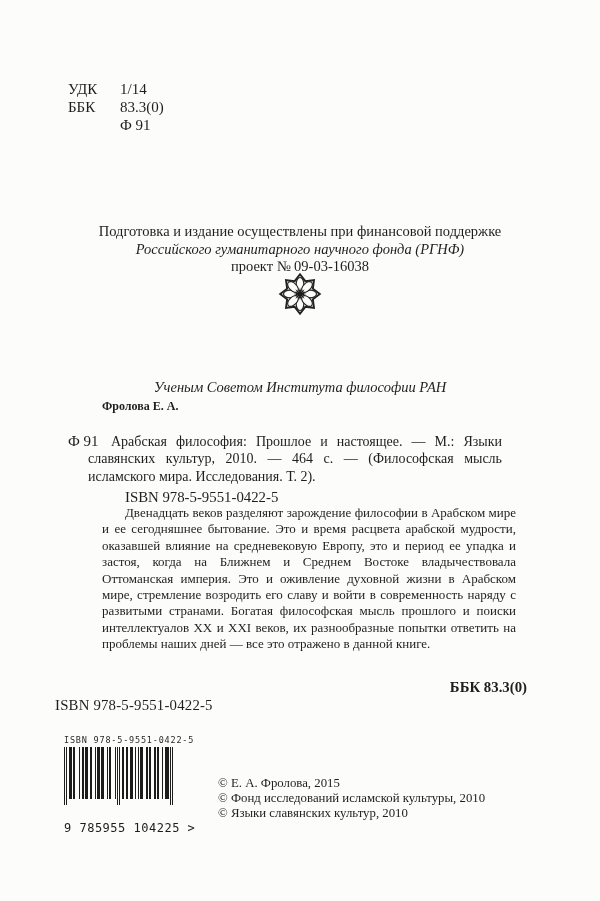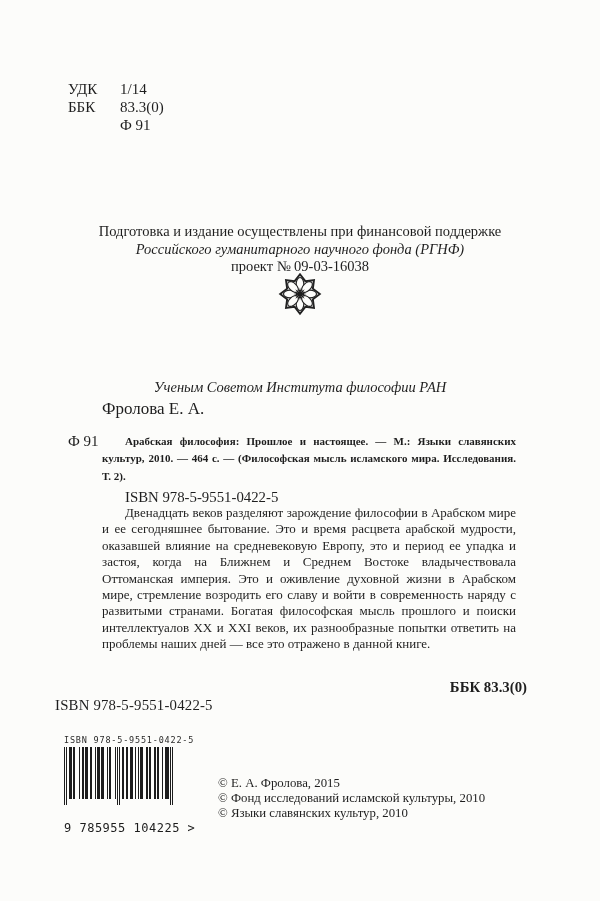--- a/index.html
+++ b/index.html
@@ -19,25 +19,25 @@
   .codes .lbl{width:52px;}
   
   .centered{left:0;width:600px;text-align:center;font-size:14.5px;line-height:17.5px;margin-top:47px;}
   .blk-support{top:176px;}
   .blk-support2{top:240px;}
   .blk-series{top:332px;font-style:italic;}
   .it{font-style:italic;}
   
   .ornament{left:50%;top:272px;transform:translateX(-50%);}
   
-  .author{left:102px;top:399px;font-weight:normal;font-size:17px;}
+  .author{left:102px;top:399px;font-weight:bold;font-size:12px;}
   
   .entry-label{left:68px;top:433px;font-size:15px;}
-  .entry-text{left:102px;top:433px;width:414px;text-align:justify;
-    font-size:11px;line-height:17.3px;text-indent:23px;hyphens:none;font-weight:bold;}
+  .entry-text{left:88px;top:433px;width:414px;text-align:justify;
+    font-size:14px;line-height:17.3px;text-indent:23px;hyphens:none;}
   .entry-isbn{left:125px;top:489px;font-size:14.8px;}
   
   .annotation{left:102px;top:505px;width:414px;text-align:justify;
     font-size:13px;line-height:16.4px;text-indent:23px;hyphens:none;}
   
   .bbk-footer{right:73px;top:679px;font-weight:bold;font-size:14.8px;}
   .isbn-footer{left:55px;top:697px;font-size:14.8px;letter-spacing:0.2px;}
   
   .barcode{left:64px;top:735px;width:120px;}
   .barcode-isbn{font-family:"DejaVu Sans Mono","Liberation Mono",monospace;

